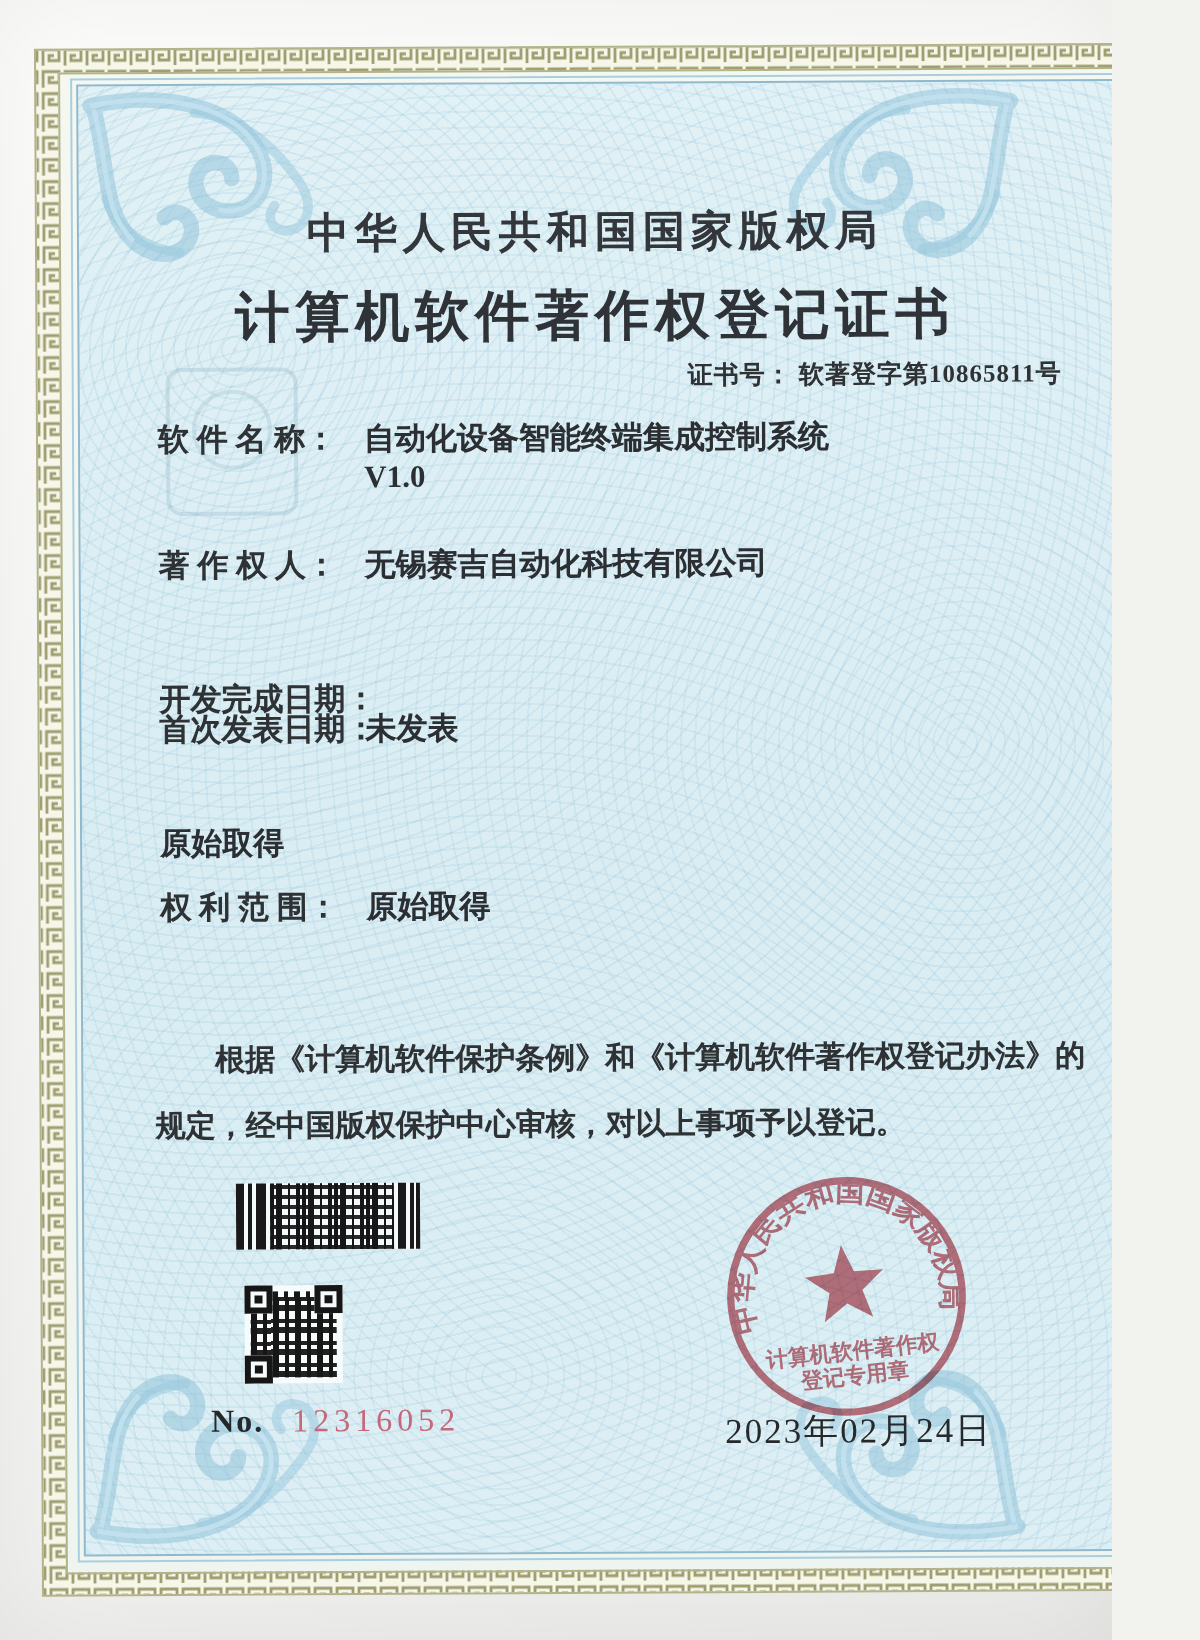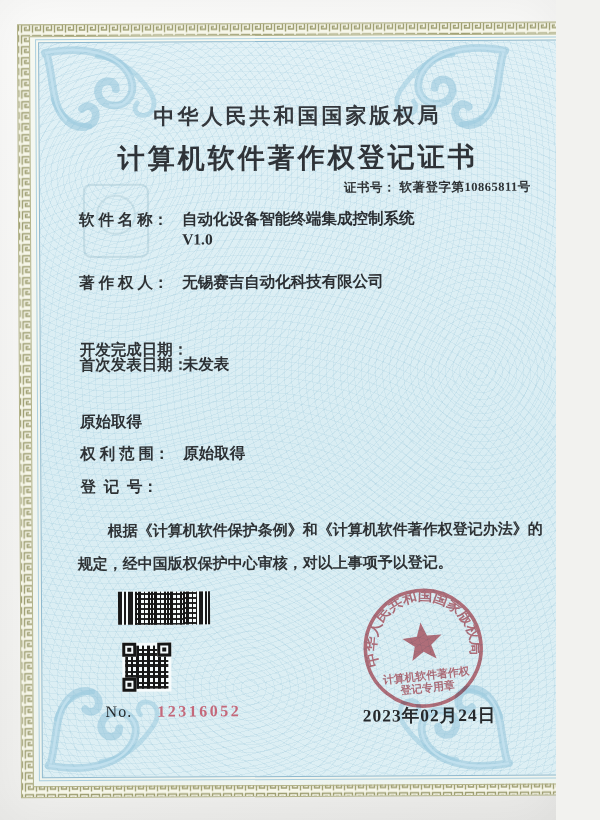--- a/index.html
+++ b/index.html
@@ -81,28 +81,28 @@
       repeating-linear-gradient(0deg, rgba(22,22,22,.95) 0 3px, transparent 3px 5px, rgba(22,22,22,.95) 5px 7px, transparent 7px 11px),
       repeating-linear-gradient(90deg, #161616 0 3px, transparent 3px 6px, #161616 6px 8px, transparent 8px 11px); }
   .qr-finder { position:absolute; width:14px; height:14px; border:3px solid #161616;
     background:#f6fbfc; box-sizing:border-box; }
   .qr-finder .dot { position:absolute; left:2px; top:2px; width:4px; height:4px; background:#161616; }
   .qr-finder.tl { left:0; top:0; }
   .qr-finder.tr { right:0; top:0; }
   .qr-finder.bl { left:0; bottom:0; }
 
   .no-row { position:absolute; left:104px; top:702px; font-size:16px; }
-  .no-label { color:#24282b; font-weight:400; letter-spacing:1px; }
-  .no-value { color:#c4687a; font-weight:700; letter-spacing:2.5px; margin-left:21px; }
+  .no-label { color:#24282b; font-weight:700; letter-spacing:1px; }
+  .no-value { color:#c4687a; font-weight:400; letter-spacing:2.5px; margin-left:10px; }
 
   .seal { position:absolute; left:360px; top:587px; width:124px; height:124px;
     color:#c05661; opacity:.82; transform:rotate(-6deg); mix-blend-mode:multiply; }
 
   .date { position:absolute; left:361px; top:704px; font-size:17.5px;
-    letter-spacing:1px; color:#26292c; font-weight:700; }
+    letter-spacing:1px; color:#26292c; font-weight:400; }
 </style>
 </head>
 <body>
 
 <div class="photo">
   <div class="cert">
 
     <div class="mat"></div>
 
     <svg class="frame-svg" width="600" height="820" aria-hidden="true">
@@ -209,21 +209,20 @@
       <span class="field-value">未发表</span>
     </div>
     <div class="field-row" style="top:411px">
       <span class="field-value">原始取得</span>
     </div>
     <div class="field-row" style="top:443px">
       <span class="field-label">权 利 范 围：</span>
       <span class="field-value">原始取得</span>
     </div>
     <div class="field-row" style="top:476px">
-      <span class="field-label">登  记  号：</span>
     </div>
 
     <div class="statement">
       <div class="l1">根据《计算机软件保护条例》和《计算机软件著作权登记办法》的</div>
       <div class="l2">规定，经中国版权保护中心审核，对以上事项予以登记。</div>
     </div>
 
     <div class="barcode">
       <div class="bc-start"></div>
       <div class="bc-data"></div>

